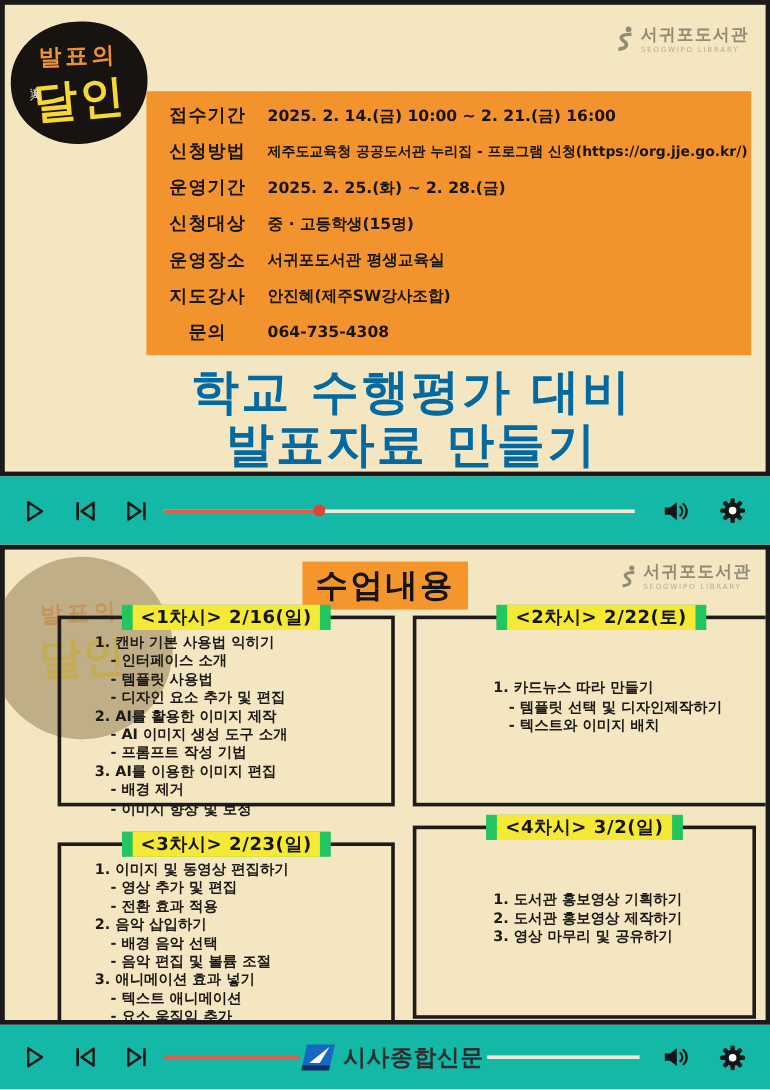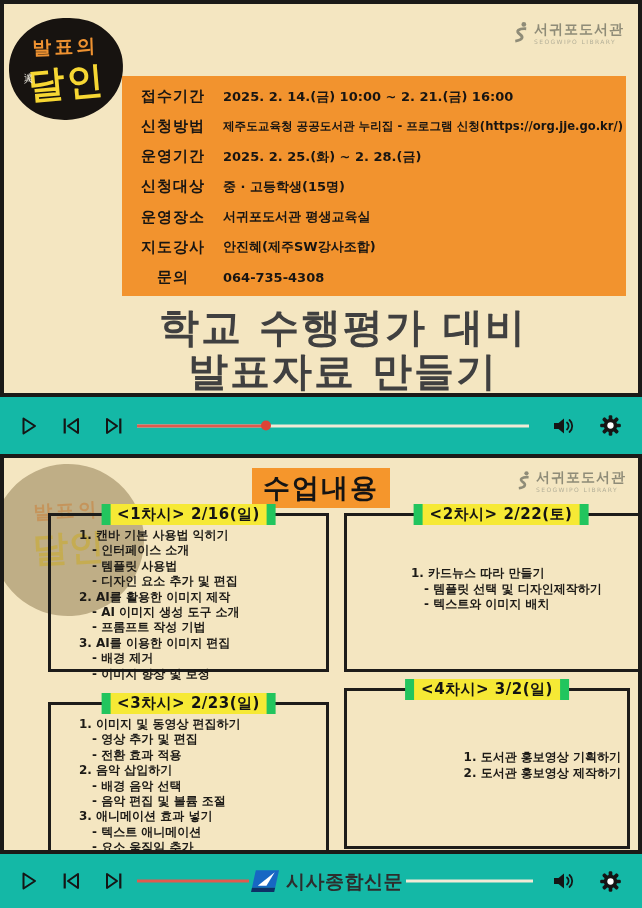--- a/index.html
+++ b/index.html
@@ -28,21 +28,21 @@
   
   .info-box { position:absolute; left:118px; top:72px; width:504px; height:220px; background:#f2932e;
               padding:11px 10px 9px 8px; display:flex; flex-direction:column; justify-content:space-between; }
   .info-row { display:flex; align-items:center; }
   .info-label { width:86px; flex:0 0 86px; text-align:center; font-size:15px; font-weight:bold; color:#181512; letter-spacing:1px; }
   .info-value { flex:1; padding-left:7px; font-size:13px; font-weight:bold; color:#181512; white-space:nowrap; }
   .info-value.value-long { font-size:11.6px; }
 
   
   .red-title { position:absolute; left:12px; right:0; top:301px; text-align:center;
-               color:#404040; font-weight:bold; font-size:40px; line-height:44px; letter-spacing:2px;padding-left:32px; }
+               color:#0369a1; font-weight:bold; font-size:40px; line-height:44px; letter-spacing:2px;padding-left:32px; }
 
   
   .bar { position:absolute; left:0; width:642px; background:#14b8a6; }
   .bar1 { top:397px; height:57px; }
   .bar2 { top:854px; height:54px; }
   .pbtn { position:absolute; top:50%; transform:translateY(-50%); width:26px; height:26px; display:flex;
           align-items:center; justify-content:center; background:none; border:none; cursor:pointer; }
   .pbtn.play { left:16px; } .pbtn.prev { left:58px; } .pbtn.next { left:101px; }
   .pbtn.volume { left:551px; } .pbtn.gear { left:597px; }
 
@@ -63,21 +63,21 @@
   .wm1 { margin-top:34px; color:rgba(205,118,40,0.45); font-size:19px; font-weight:bold; letter-spacing:3px; }
   .wm2 { color:rgba(202,172,40,0.55); font-size:36px; font-weight:bold; }
 
   .p2-title { position:absolute; left:50%; top:10px; transform:translateX(-50%); background:#f5962c;
               color:#141414; font-size:27px; font-weight:bold; letter-spacing:2px; padding:2px 11px; }
 
   .lesson-box { position:absolute; border:3px solid #1d1c1a; }
   .box-0 { left:44px;  top:55px;  width:281px; height:159px; }
   .box-1 { left:340px; top:55px;  width:314px; height:159px; }
   .box-2 { left:44px;  top:244px; width:281px; height:161px; }
-  .box-3 { left:340px; top:230px; width:286px; height:161px;text-align:right; }
+  .box-3 { left:340px; top:230px; width:286px; height:161px; }
 
   .legend { position:absolute; left:50%; top:-12px; transform:translateX(-50%); background:#22c55e;
             padding:0 9px; white-space:nowrap; }
   .legend-inner { display:inline-block; background:#f6e935; color:#141414; font-size:15px; font-weight:bold;
                   padding:1px 7px; letter-spacing:0.5px; }
 
   .lesson-lines { padding:12px 6px 6px 28px; height:100%; display:flex; flex-direction:column; }
   .centered .lesson-lines { justify-content:center; padding:0 6px 6px 64px; }
   .lesson-line { font-size:12px; font-weight:bold; color:#1c1a16; line-height:15.4px; white-space:nowrap; }
   .lesson-line.indent { padding-left:13px; }
@@ -258,20 +258,21 @@
         </div>
     </div>
 
     <div class="lesson-box box-3 centered">
       <div class="legend">
         <span class="legend-inner">&lt;4차시&gt; 3/2(일)</span>
       </div>
       <div class="lesson-lines">
           <div class="lesson-line">1. 도서관 홍보영상 기획하기</div>
           <div class="lesson-line">2. 도서관 홍보영상 제작하기</div>
+          <div class="lesson-line">3. 영상 마무리 및 공유하기</div>
         </div>
     </div>
   </section>
 
   <section class="bar bar2">
     <button class="pbtn play">
       <svg width="20" height="22" viewBox="0 0 20 22">
           <path d="M4.5 3.5 L16 11 L4.5 18.5 Z" fill="none" stroke="#151515" stroke-width="2" stroke-linejoin="round"></path>
         </svg>
     </button>

